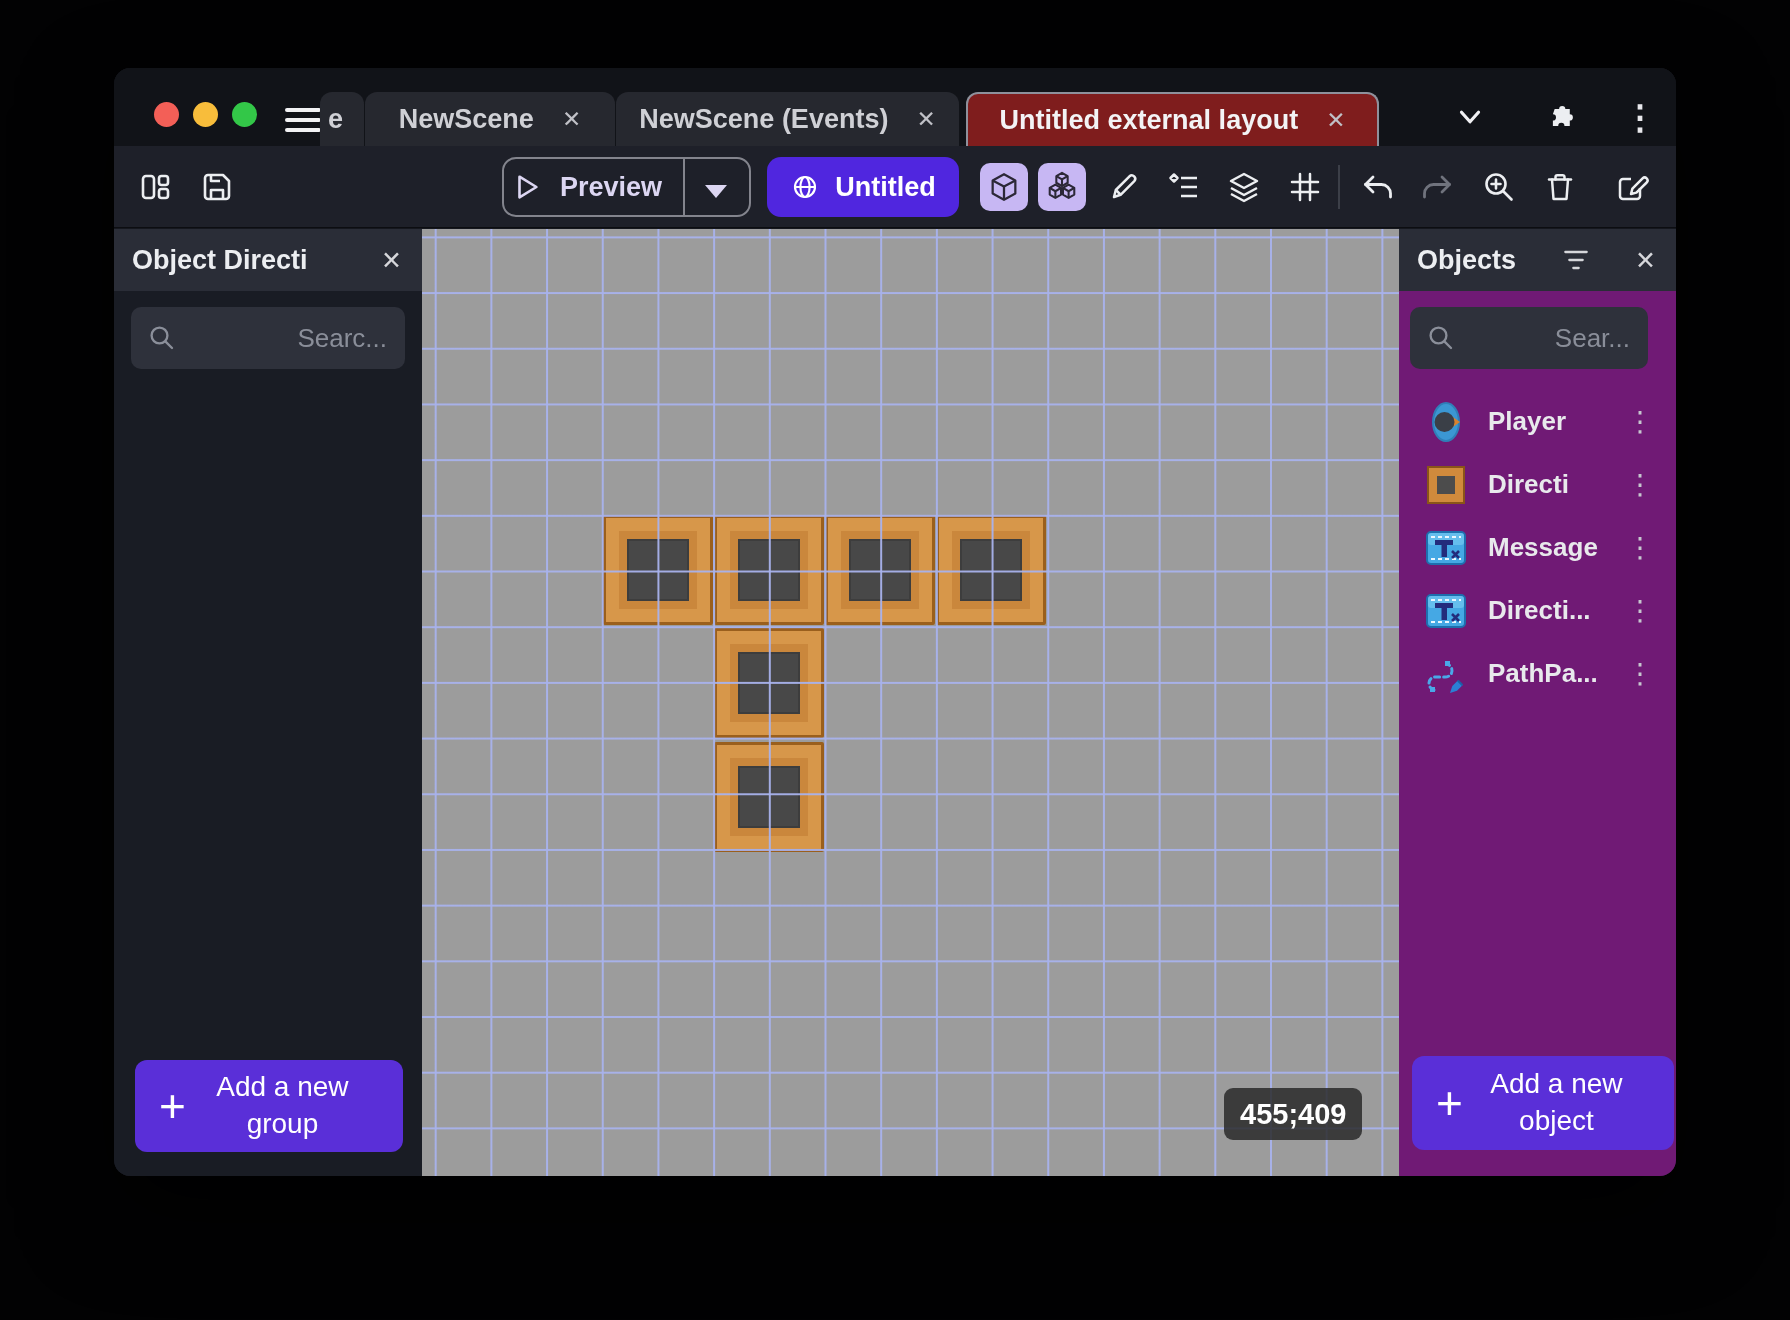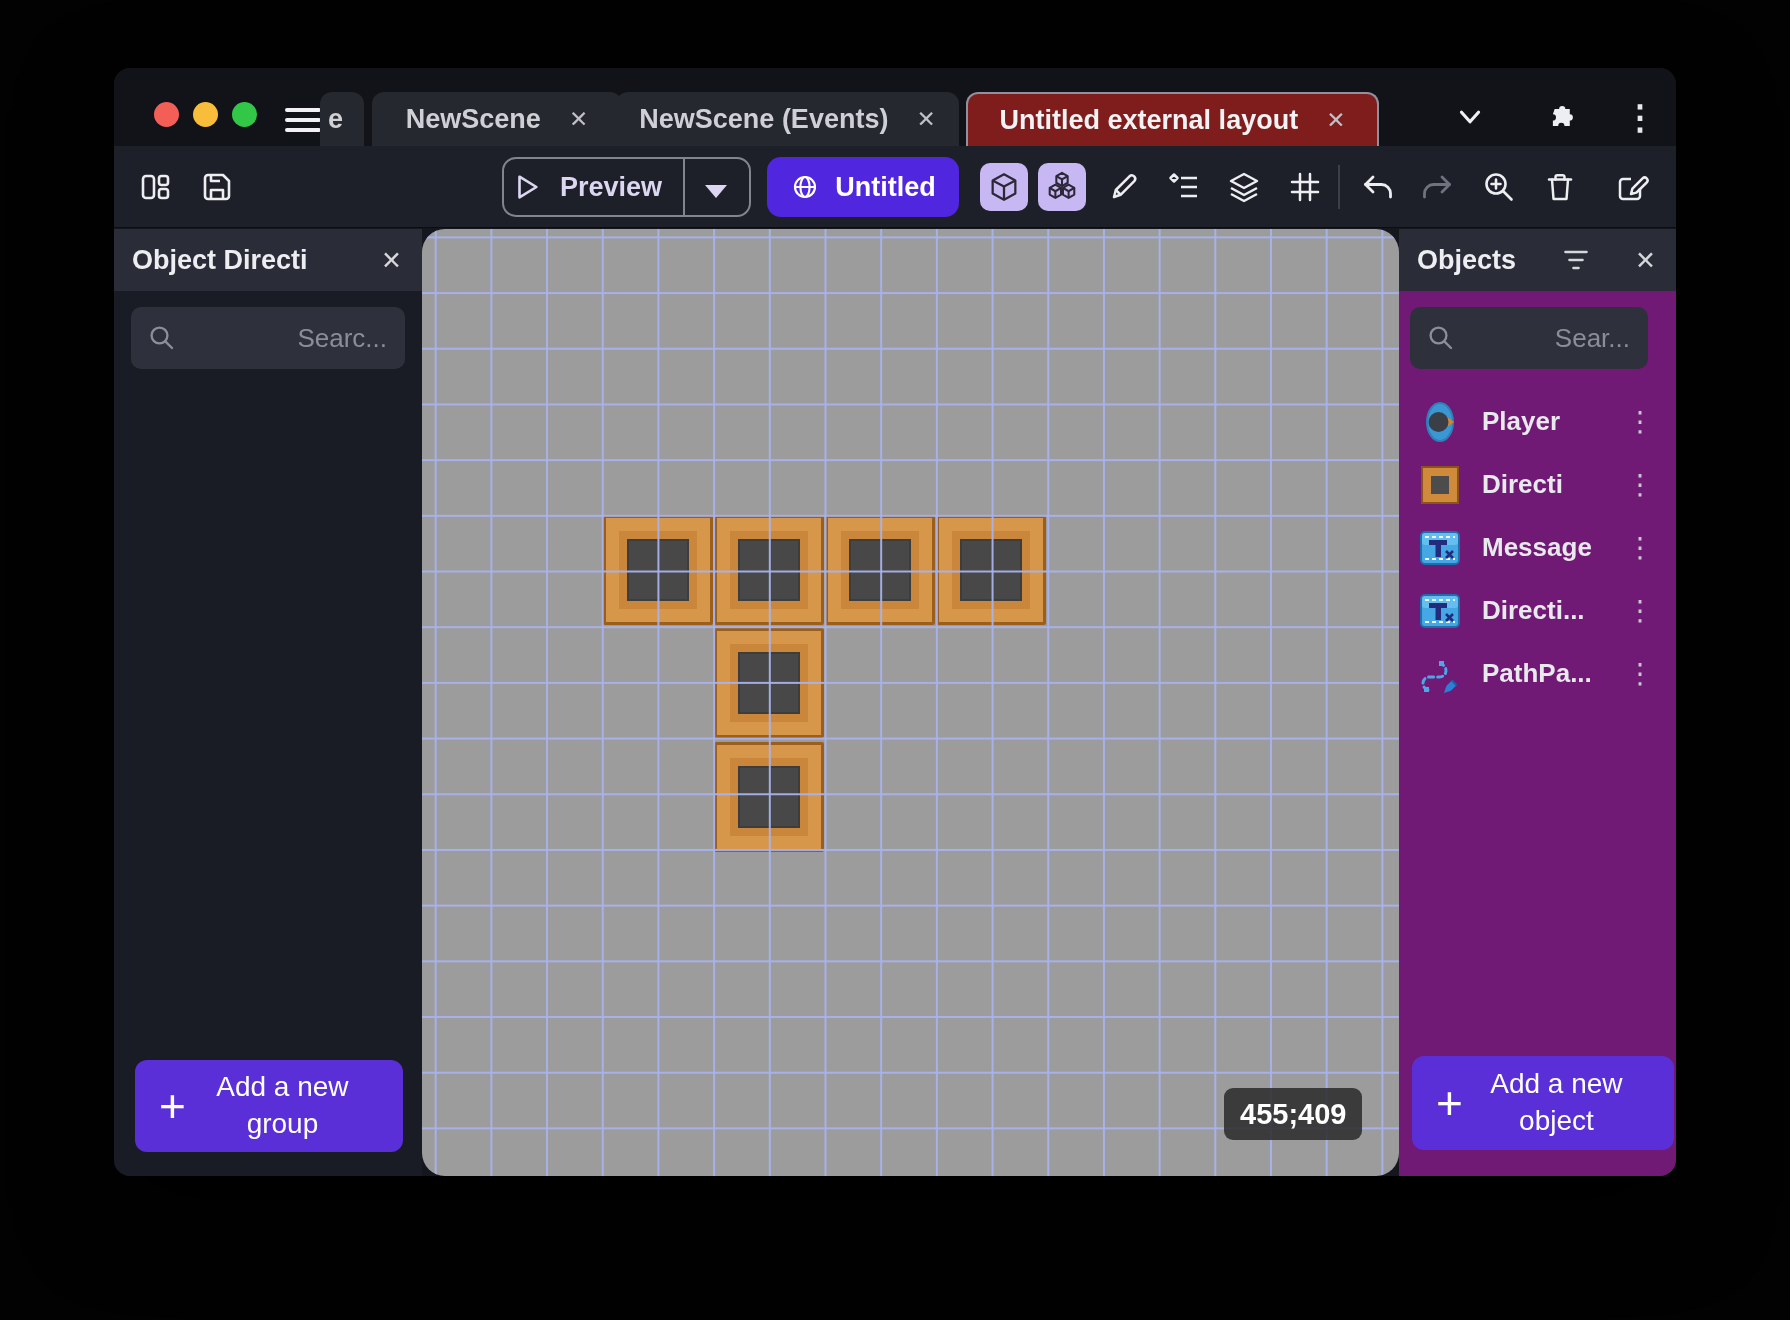--- a/index.html
+++ b/index.html
@@ -9,21 +9,21 @@
   
   .tabbar{position:relative;height:78px;background:#111318;}
   .light{position:absolute;top:34px;width:25px;height:25px;border-radius:50%;}
   .light.red{left:40px;background:#f35f57;} .light.yellow{left:79px;background:#f8bd3b;} .light.green{left:118px;background:#33c748;}
   .hamburger{position:absolute;left:171px;top:40px;width:36px;height:24px;display:flex;flex-direction:column;justify-content:space-between;cursor:pointer;}
   .hamburger span{display:block;height:4px;border-radius:2px;background:#f2f2f4;}
   .tab{position:absolute;top:24px;height:54px;box-sizing:border-box;border-radius:12px 12px 0 0;background:#26282f;
        color:#cfd0d5;display:flex;align-items:center;justify-content:center;gap:28px;font-size:27px;font-weight:700;}
   .tab .tabx{font-size:23px;font-weight:400;color:#c0c1c7;cursor:pointer;}
   .tab.fragment{left:206px;width:44px;justify-content:flex-start;padding-left:8px;gap:0;}
-  .tab.t1{left:258px;width:250px;}
+  .tab.t1{left:251px;width:250px;}
   .tab.t2{left:502px;width:343px;}
   .tab.active{left:852px;width:413px;background:#7f1d1d;border:2px solid #8f919c;border-bottom:none;color:#f3f3f5;}
   .tabbar-ico{position:absolute;top:29px;width:40px;height:40px;display:flex;align-items:center;justify-content:center;cursor:pointer;}
   .tabbar-ico.chev{left:1336px;} .tabbar-ico.puzzle{left:1426px;} .tabbar-ico.kebab{left:1506px;color:#e8e8ec;font-size:34px;font-weight:700;}
   
   .toolbar{position:relative;height:81px;background:#1e2029;border-bottom:1px solid #0c0d11;}
   .tico{position:absolute;top:23px;width:36px;height:36px;cursor:pointer;}
   .btn-preview{position:absolute;left:388px;top:11px;width:249px;height:60px;box-sizing:border-box;border:2px solid #83848d;border-radius:14px;
       display:flex;align-items:center;padding-left:8px;gap:18px;color:#dcd6f2;font-size:27px;font-weight:700;cursor:pointer;}
   .btn-preview .pdiv{position:absolute;right:64px;top:-2px;bottom:-2px;width:2px;background:#83848d;}
@@ -46,25 +46,25 @@
   .panel.left .searchbox{left:17px;right:17px;}
   .panel.right .searchbox{left:11px;right:28px;}
   .searchbox input{flex:1;background:transparent;border:none;outline:none;color:#d5d7dc;font-size:26px;font-family:"Liberation Sans",sans-serif;min-width:0;text-align:right;}
   .searchbox input::placeholder{color:#8a8e99;}
   .add-btn{position:absolute;border-radius:12px;background:#5a2fd8;display:flex;align-items:center;padding:0 24px;cursor:pointer;color:#fff;}
   .panel.left .add-btn{left:21px;bottom:24px;width:268px;height:92px;box-sizing:border-box;}
   .panel.right .add-btn{left:13px;bottom:26px;width:262px;height:94px;box-sizing:border-box;}
   .add-btn .plus{font-size:46px;font-weight:300;line-height:1;}
   .add-btn .albl{flex:1;text-align:center;font-size:28px;font-weight:400;line-height:1.32;}
   .objlist{position:absolute;top:161px;left:0;right:0;}
-  .obj-row{position:relative;height:63px;display:flex;align-items:center;padding-left:19px;gap:20px;cursor:pointer;}
+  .obj-row{position:relative;height:63px;display:flex;align-items:center;padding-left:25px;gap:20px;cursor:pointer;}
   .obj-row .olabel{color:#e8e9ec;font-size:26px;font-weight:700;}
   .obj-row .kebab{position:absolute;right:22px;color:#c6c8cf;font-size:28px;letter-spacing:0;cursor:pointer;}
   
-  .canvas{flex:1;position:relative;background:#9c9c9c;overflow:hidden;border-radius:23px;}
+  .canvas{flex:1;position:relative;background:#9c9c9c;overflow:hidden;}
   .canvas .grid-overlay{position:absolute;inset:0;pointer-events:none;z-index:2;
      background-image:linear-gradient(to right,rgba(168,178,236,.95) 0 2px,transparent 2px),
                       linear-gradient(to bottom,rgba(168,178,236,.95) 0 2px,transparent 2px);
      background-size:55.7px 100%,100% 55.7px;background-position:12.7px 0,0 7.4px;}
   .tile{position:absolute;width:110px;height:110px;box-sizing:border-box;z-index:1;background:#ca873c;border:3px solid #9a5f1d;border-radius:2px;
         box-shadow:inset 0 0 0 13px rgba(240,180,100,.35);}
   .tile .tile-center{position:absolute;left:50%;top:50%;transform:translate(-50%,-50%);width:58px;height:58px;background:#484848;border:2px solid #3d3d3d;}
   .coord-badge{position:absolute;left:802px;top:859px;height:52px;min-width:96px;z-index:3;background:rgba(40,40,40,.84);border-radius:9px;
         color:#fff;font-weight:700;font-size:29px;display:flex;align-items:center;justify-content:center;padding:0 16px;}
   svg{display:block;}

